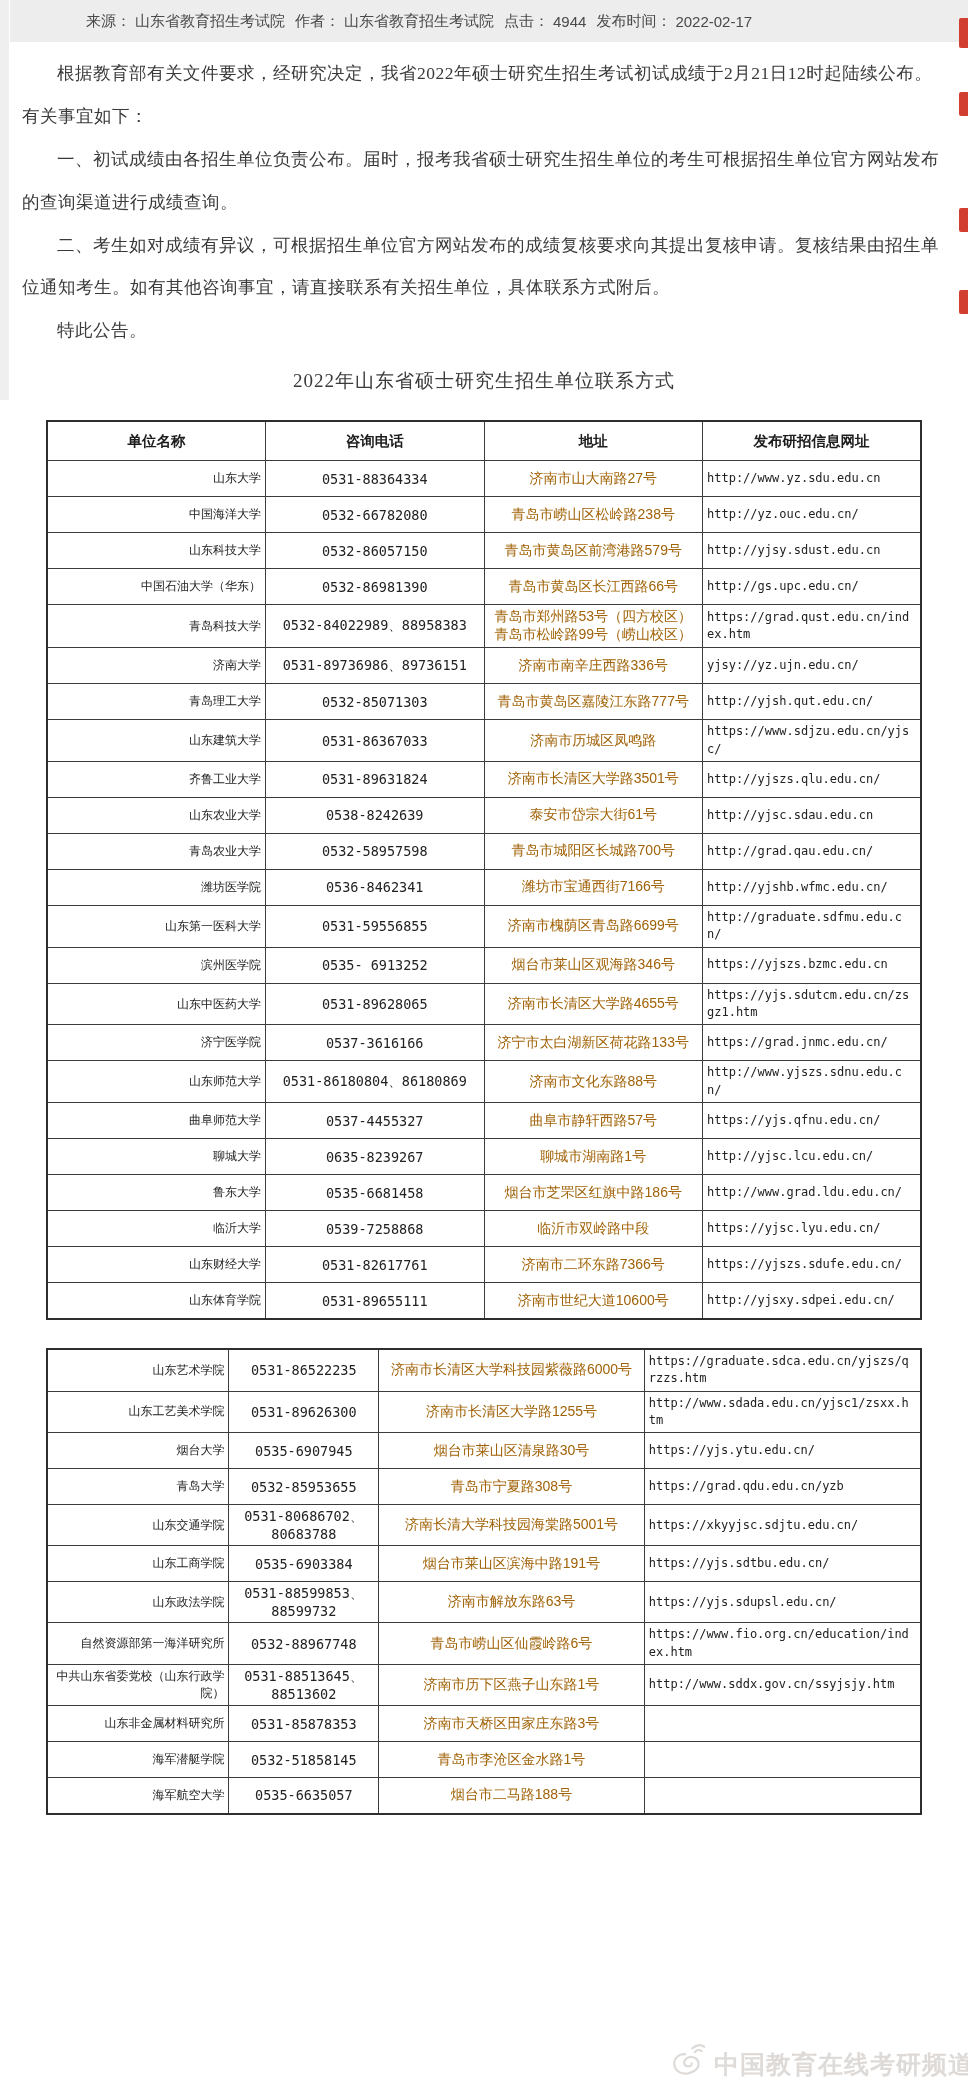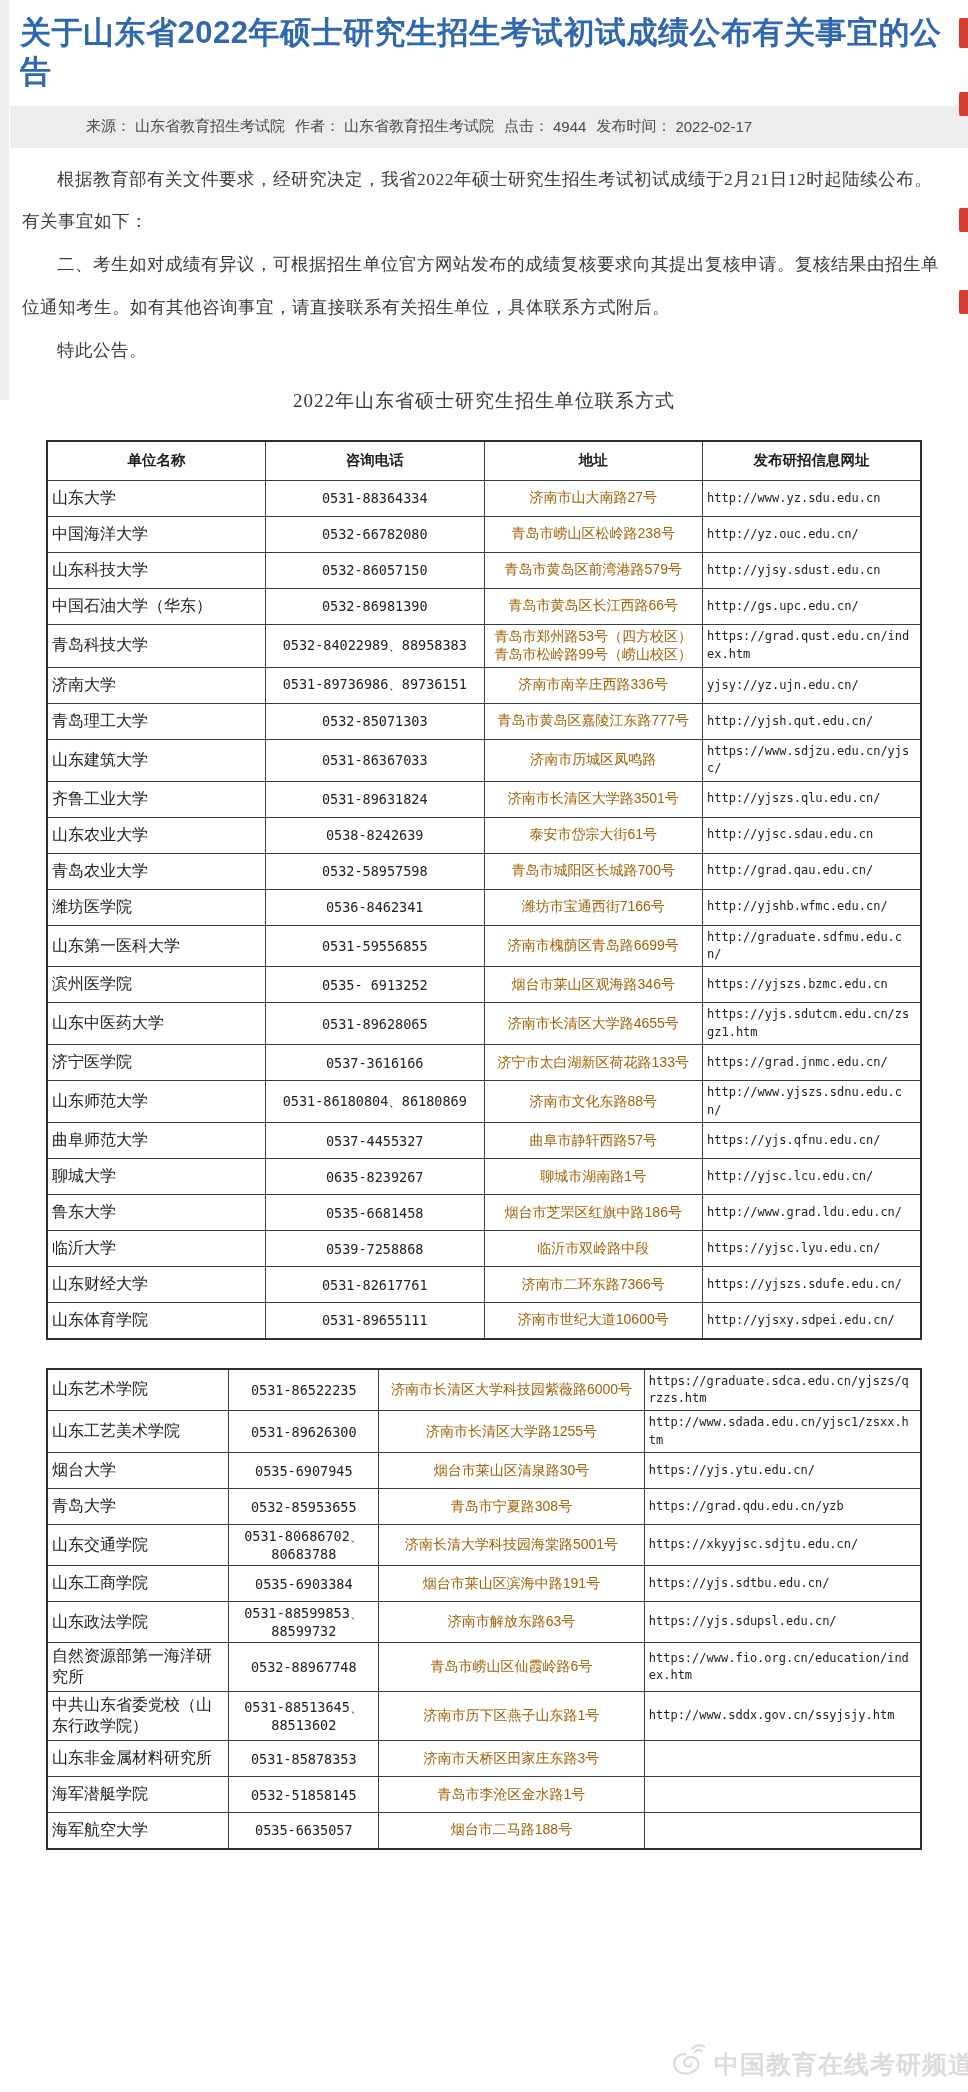--- a/index.html
+++ b/index.html
@@ -74,21 +74,21 @@
     vertical-align:middle;
   }
   table.contacts { border:2px solid #2e2e2e; }
   table.contacts th {
     font-size:14.5px;
     font-weight:bold;
     color:#1d1d1d;
     height:32px;
     text-align:center;
   }
-  td.col-name { width:146px; text-align:left; font-size:16px; color:#222; min-height:30px;font-family:Liberation Serif, serif; }
+  td.col-name { width:146px; text-align:right; font-size:12px; color:#222; min-height:30px;font-family:Liberation Serif, serif; }
   td.col-phone { width:119px; text-align:center; font-size:13.5px; color:#222;
                  font-family:"DejaVu Sans Mono", monospace; }
   td.col-address { width:218px; text-align:center; font-size:14px; color:#a16207; }
   td.col-url { width:227px; text-align:left; font-size:12px; color:#222;
                font-family:"DejaVu Sans Mono", monospace;
                word-break:break-all; line-height:1.45; }
   table.contacts tr { height:36px; }
   .watermark {
     position:absolute;
     right:-6px; bottom:8px;
@@ -107,35 +107,35 @@
 
 <div class="page">
 
   <div class="left-gutter"></div>
 
   <div class="edge-marker" style="top:18px; height:30px;"></div>
   <div class="edge-marker" style="top:92px; height:24px;"></div>
   <div class="edge-marker" style="top:208px; height:24px;"></div>
   <div class="edge-marker" style="top:290px; height:24px;"></div>
 
-  <h1 class="title">关于山东省2022年硕士研究生招生考试初试成绩公布有关事宜的公告</h1>
 
   <div class="meta-bar">
     <span>来源：</span>
       <span class="gap">山东省教育招生考试院</span>
     <span>作者：</span>
       <span class="gap">山东省教育招生考试院</span>
     <span>点击：</span>
       <span class="gap">4944</span>
     <span>发布时间：</span>
       <span>2022-02-17</span>
   </div>
 
   <div class="body-text">
     <p>根据教育部有关文件要求，经研究决定，我省2022年硕士研究生招生考试初试成绩于2月21日12时起陆续公布。有关事宜如下：</p>
+    <p>一、初试成绩由各招生单位负责公布。届时，报考我省硕士研究生招生单位的考生可根据招生单位官方网站发布的查询渠道进行成绩查询。</p>
     <p>二、考生如对成绩有异议，可根据招生单位官方网站发布的成绩复核要求向其提出复核申请。复核结果由招生单位通知考生。如有其他咨询事宜，请直接联系有关招生单位，具体联系方式附后。</p>
     <p>特此公告。</p>
   </div>
 
   <div class="table-caption">2022年山东省硕士研究生招生单位联系方式</div>
 
   <table class="contacts">
     <thead>
       <tr>
         <th>单位名称</th>

